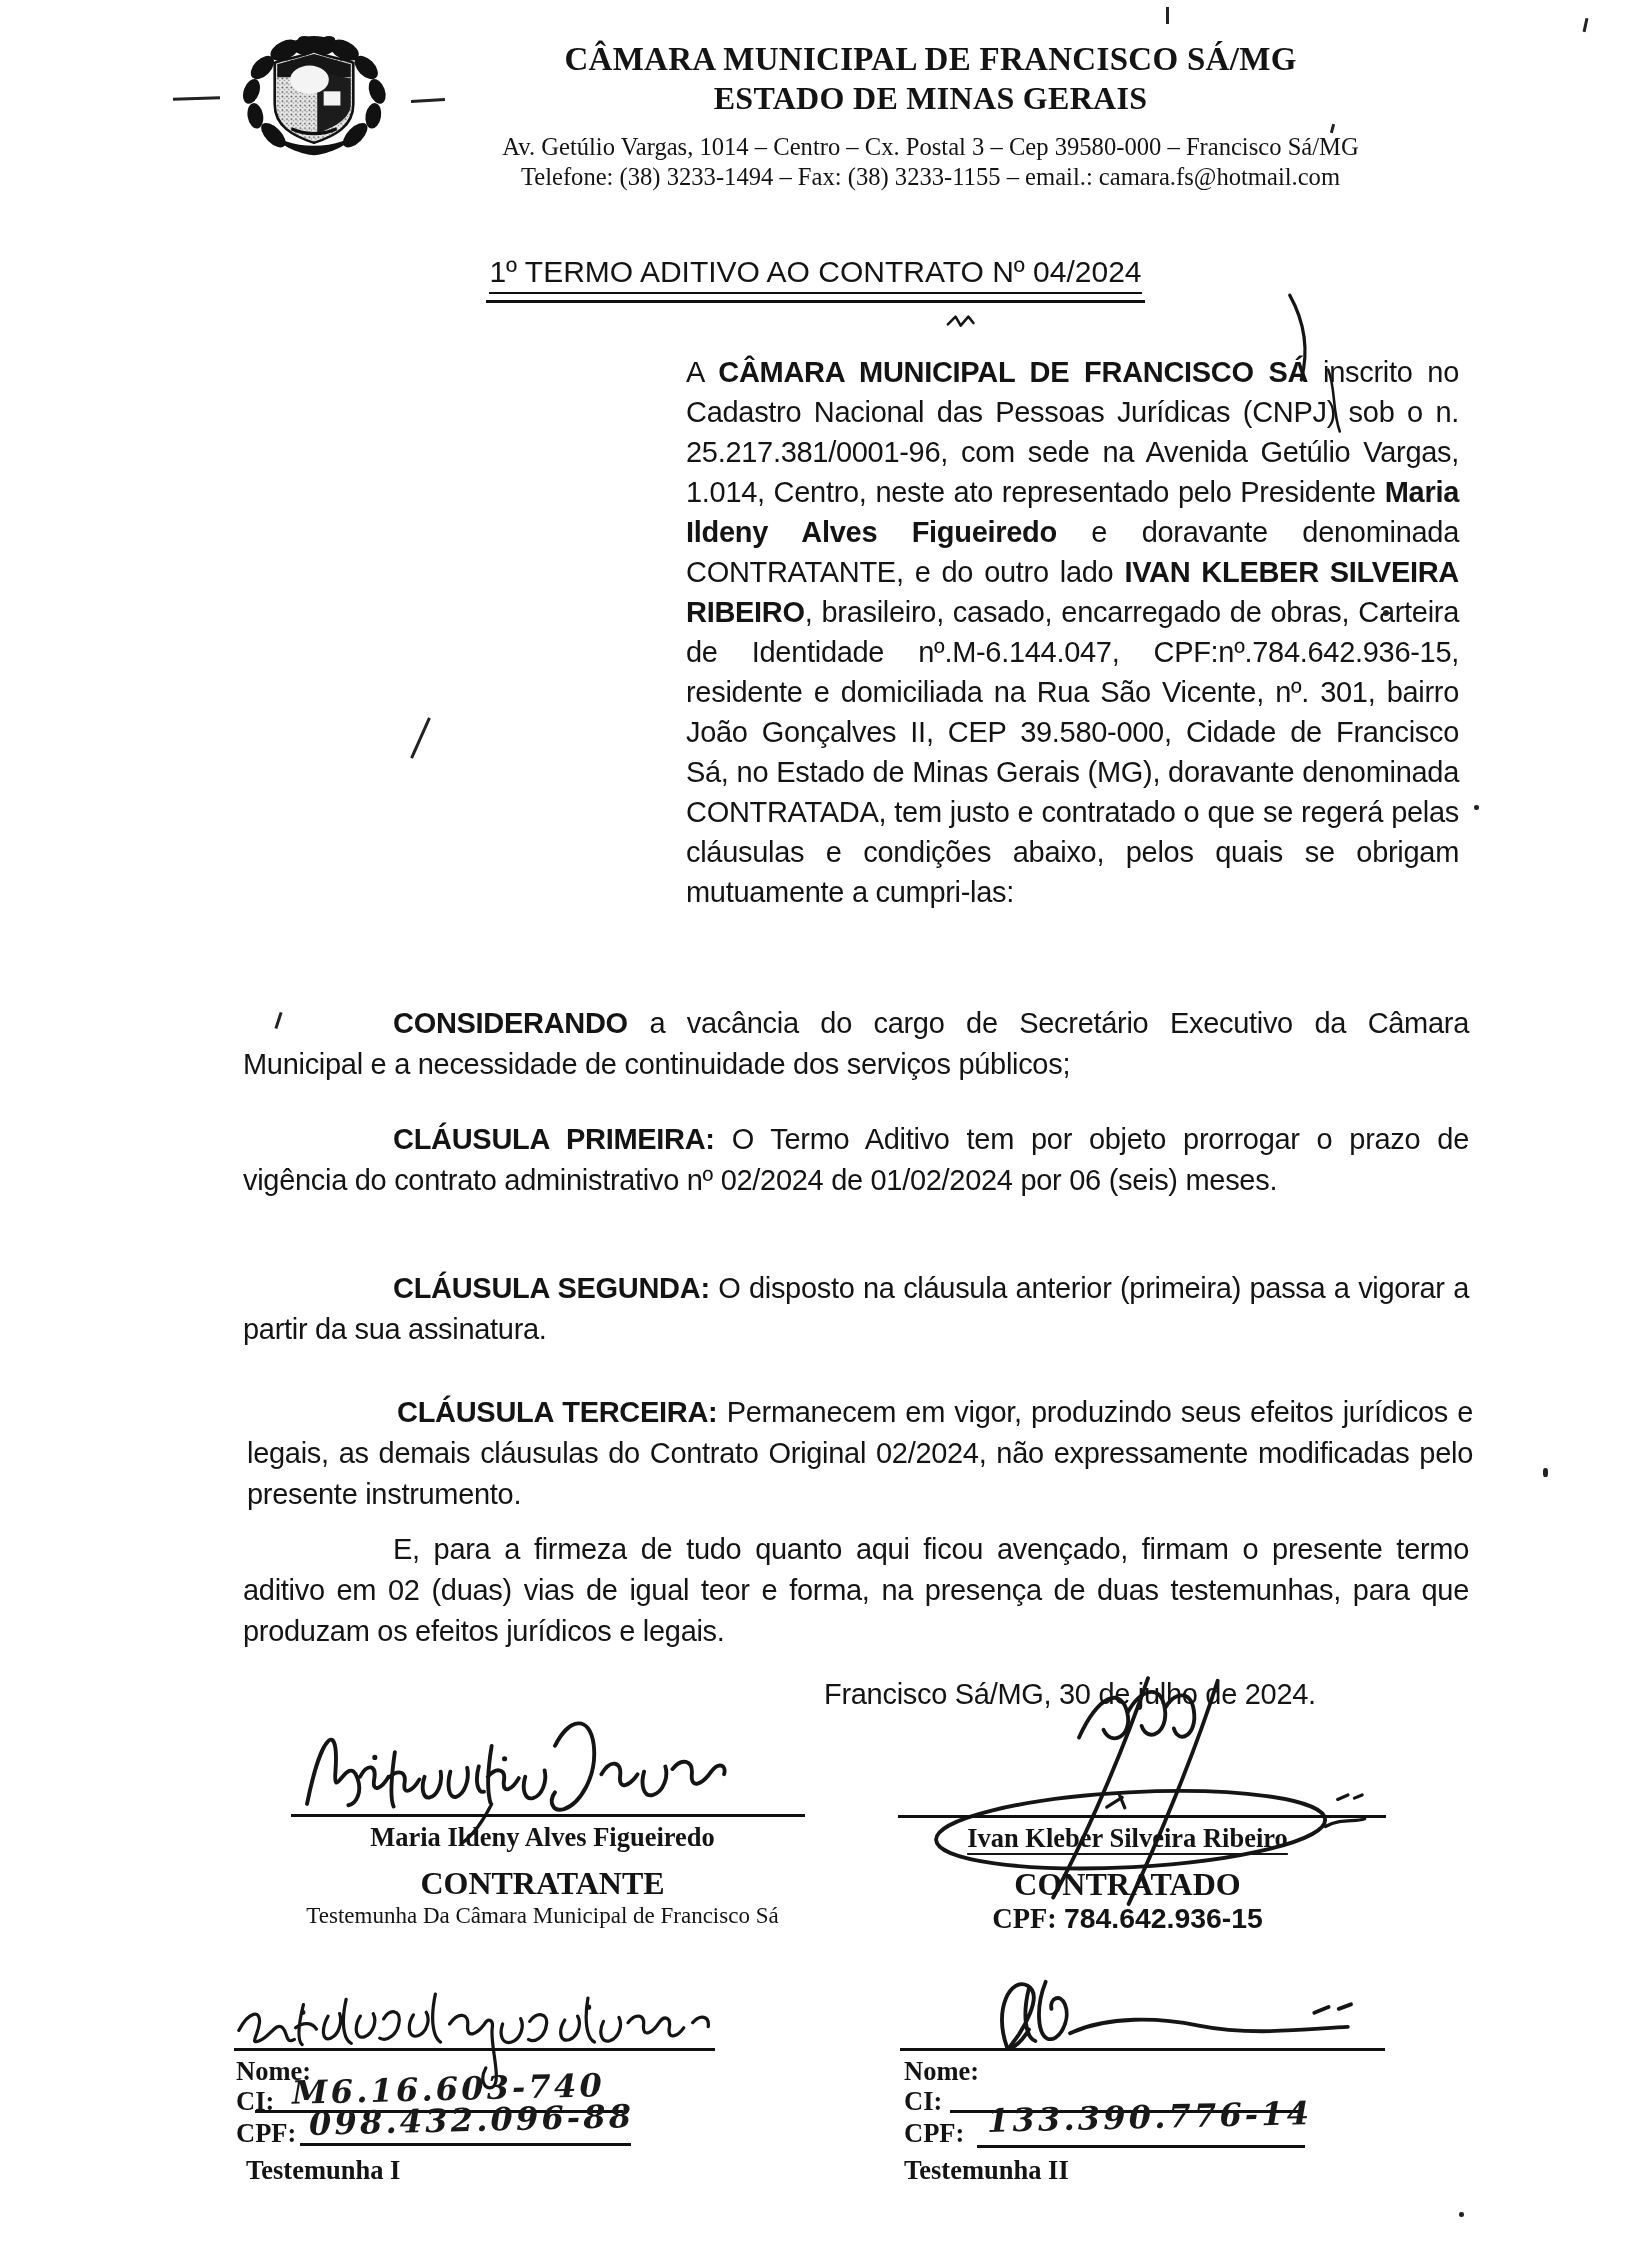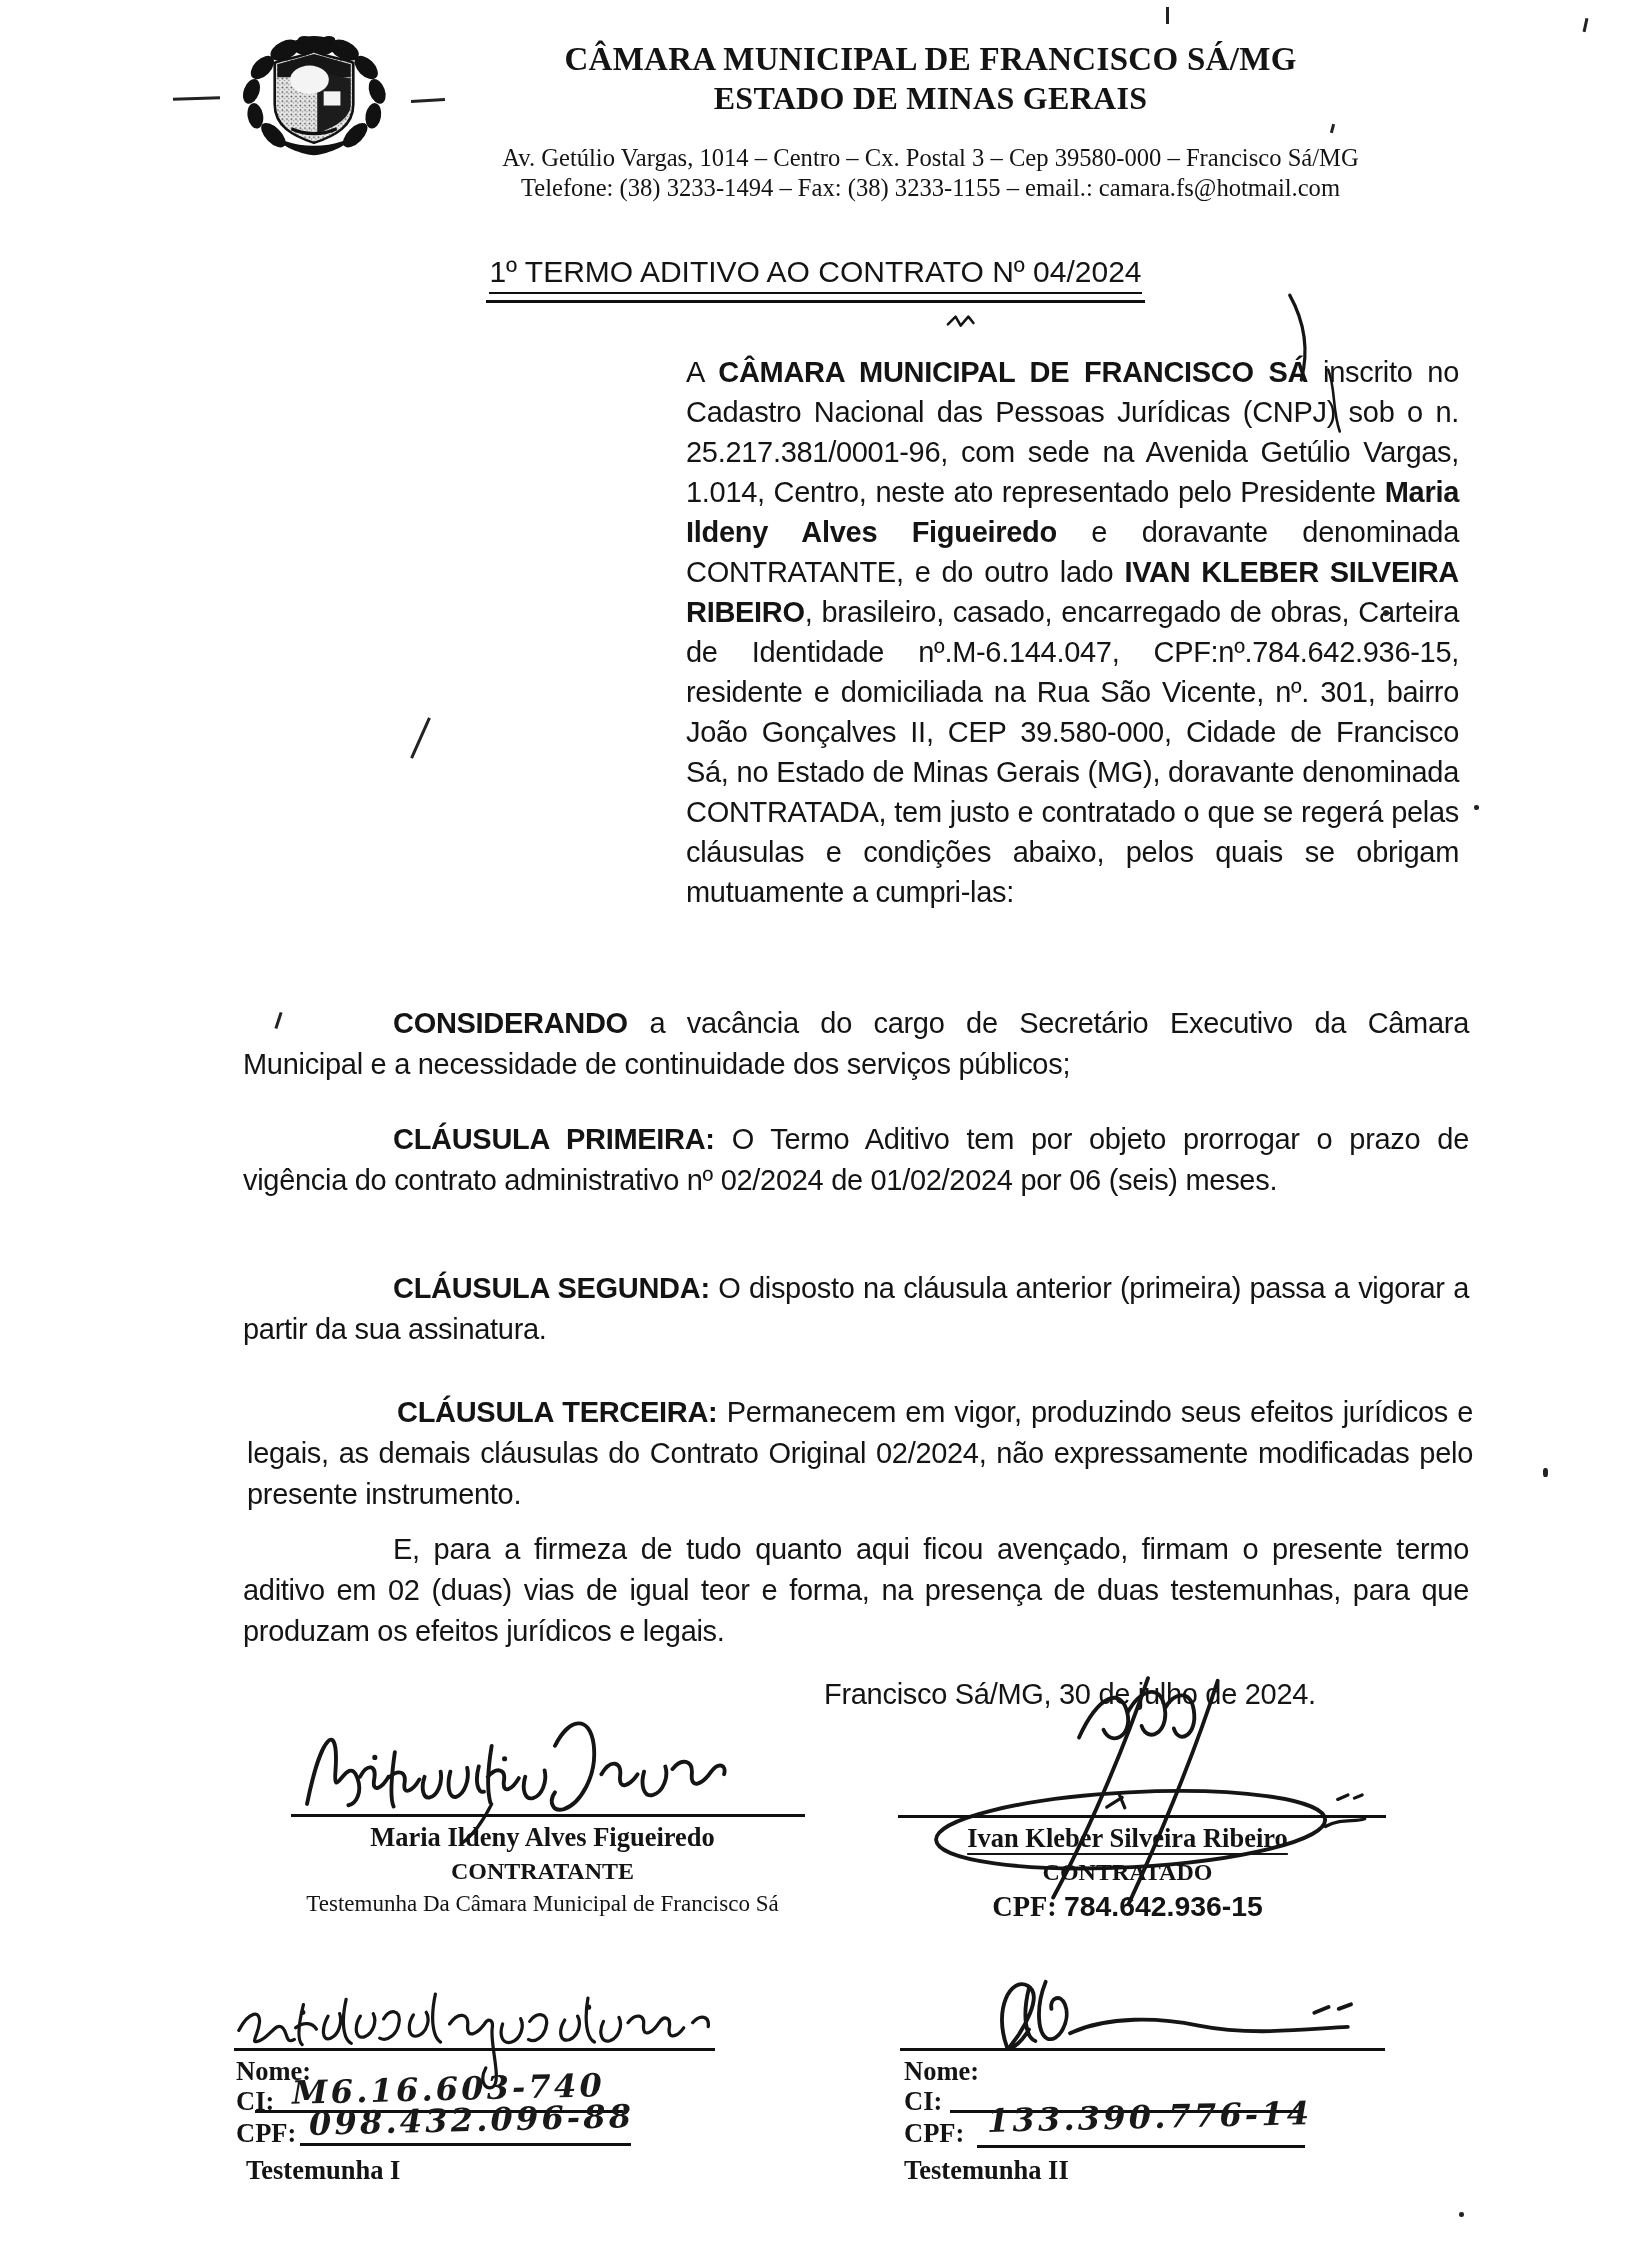--- a/index.html
+++ b/index.html
@@ -31,21 +31,21 @@
     left:243px;width:1226px;font-size:29px;line-height:41px;letter-spacing:-0.3px;
     text-align:justify;text-indent:150px;
   }
   .clause b, .intro b{font-weight:700;}
   .dateline{left:824px;top:1678px;font-size:29px;letter-spacing:-0.3px;}
   
   .hline{position:absolute;background:#101010;height:2.6px;}
   .sigcol{text-align:center;}
   .sig-name{font-family:"Liberation Serif",serif;font-weight:700;font-size:26.5px;line-height:33px;}
   .sig-name.u{text-decoration:underline;text-decoration-thickness:1.9px;text-underline-offset:5.8px;}
-  .sig-role{font-family:"Liberation Serif",serif;font-weight:700;font-size:24px;line-height:34px;}
+  .sig-role{font-family:"Liberation Serif",serif;font-weight:700;font-size:32px;line-height:34px;margin-top:12px;}
   .sig-title{font-family:"Liberation Serif",serif;font-size:23px;line-height:31px;}
   .cpf-line{font-size:28.4px;line-height:35px;font-weight:700;font-family:"Liberation Serif",serif;}
   .cpf-line .num{font-family:"Liberation Sans",sans-serif;font-weight:600;}
   .wit-label{font-family:"Liberation Serif",serif;font-weight:700;font-size:26.5px;}
   .hand{
     font-family:"DejaVu Serif",serif;font-style:italic;font-weight:600;
     font-size:32px;letter-spacing:3.2px;transform:rotate(-1.4deg);white-space:nowrap;color:#191919;
   }
   .caption{font-family:"Liberation Serif",serif;font-weight:700;font-size:26.5px;}
   
@@ -90,21 +90,21 @@
       <path d="M140,62 L192,72 L192,112 C192,132 170,147 140,157 Z" fill="#1c1c1c"></path>
       <ellipse cx="128" cy="74" rx="30" ry="22" fill="#f4f4f4"></ellipse>
       <rect x="150" y="92" width="26" height="22" fill="#f4f4f4"></rect>
       <path d="M100,150 C120,160 150,160 170,150" stroke="#111" stroke-width="5" fill="none"></path>
     </svg>
   </div>
 
   <div class="abs head-text">
     <div class="org-name">CÂMARA MUNICIPAL DE FRANCISCO SÁ/MG</div>
     <div class="org-state">ESTADO DE MINAS GERAIS</div>
-    <div class="addr" style="margin-top:25px;">Av. Getúlio Vargas, 1014 – Centro – Cx. Postal 3 – Cep 39580-000 – Francisco Sá/MG</div>
+    <div class="addr" style="margin-top:14px;">Av. Getúlio Vargas, 1014 – Centro – Cx. Postal 3 – Cep 39580-000 – Francisco Sá/MG</div>
     <div class="addr">Telefone: (38) 3233-1494 – Fax: (38) 3233-1155 – email.: camara.fs@hotmail.com</div>
   </div>
 
   <div class="abs title-wrap">
     <span class="doc-title">1º TERMO ADITIVO AO CONTRATO Nº 04/2024</span>
   </div>
 
   <svg class="abs" style="left:1282px;top:291px;" width="45" height="97" viewBox="0 0 70 150">
     <path class="ink" d="M12,6 C32,42 44,84 30,138" stroke-width="5"></path>
   </svg>

